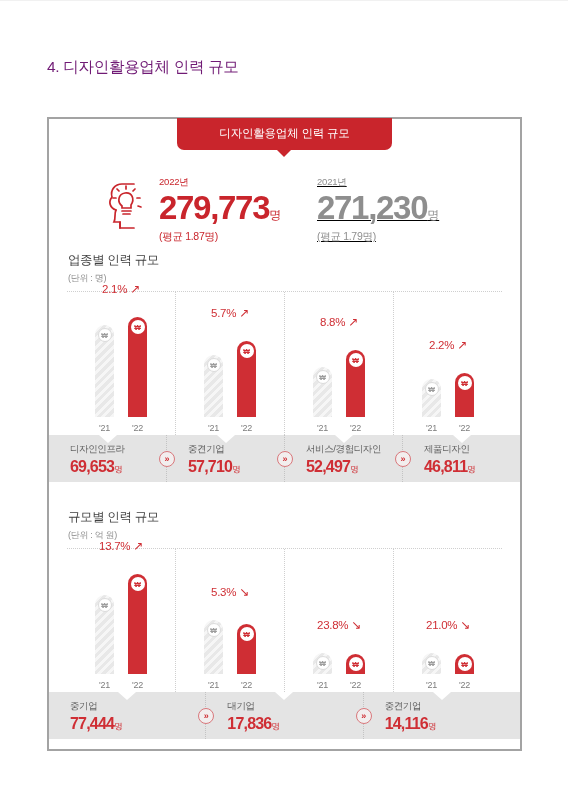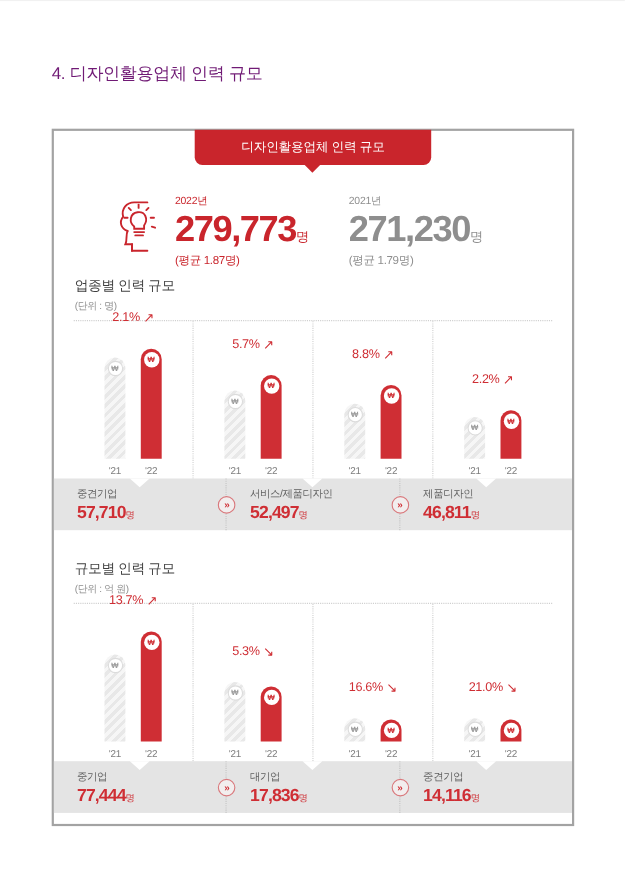--- a/index.html
+++ b/index.html
@@ -88,21 +88,21 @@
     left: 55px;
     top: 14px;
     width: 46px;
     height: 52px;
   }
   .stat {
     position: absolute;
     top: 10px;
   }
   .stat.current { left: 110px; }
-  .stat.previous { left: 268px; }
+  .stat.previous { left: 268px; text-decoration: underline; }
 
   .stat-year {
     font-size: 9.5px;
     letter-spacing: -0.2px;
     margin-bottom: 2px;
   }
   .stat-main {
     font-weight: bold;
     letter-spacing: -1.3px;
     line-height: 1;
@@ -422,27 +422,31 @@
             </div>
             <div class="delta" style="bottom: 66px;">
               <span>2.2%</span>
               <span class="arrow">↗</span>
             </div>
           </div>
         </div>
       </div>
     <div class="band">
         <div class="band-col">
+          <div class="band-name">디자인인프라</div>
+          <div class="band-val"><span class="v">69,653</span><span class="u">명</span></div>
+        </div>
+        <div class="band-col">
           <div class="chev">»</div>
           <div class="band-name">중견기업</div>
           <div class="band-val"><span class="v">57,710</span><span class="u">명</span></div>
         </div>
         <div class="band-col">
           <div class="chev">»</div>
-          <div class="band-name">서비스/제품디자인</div>
+          <div class="band-name">서비스/경험디자인</div>
           <div class="band-val"><span class="v">52,497</span><span class="u">명</span></div>
         </div>
         <div class="band-col">
           <div class="chev">»</div>
           <div class="band-name">제품디자인</div>
           <div class="band-val"><span class="v">46,811</span><span class="u">명</span></div>
         </div>
       </div>
   </div>
 
@@ -489,21 +493,21 @@
           <div class="pair">
             <div class="bar prev" style="height: 21px;">
               <div class="wbadge">₩</div>
               <div class="tick" style="bottom: -16px;">'21</div>
             </div>
             <div class="bar curr" style="height: 20px;">
               <div class="wbadge">₩</div>
               <div class="tick" style="bottom: -16px;">'22</div>
             </div>
             <div class="delta" style="bottom: 43px;">
-              <span>16.6%</span>
+              <span>23.8%</span>
               <span class="arrow">↘</span>
             </div>
           </div>
         </div>
         <div class="col">
           <div class="pair">
             <div class="bar prev" style="height: 21px;">
               <div class="wbadge">₩</div>
               <div class="tick" style="bottom: -16px;">'21</div>
             </div>

